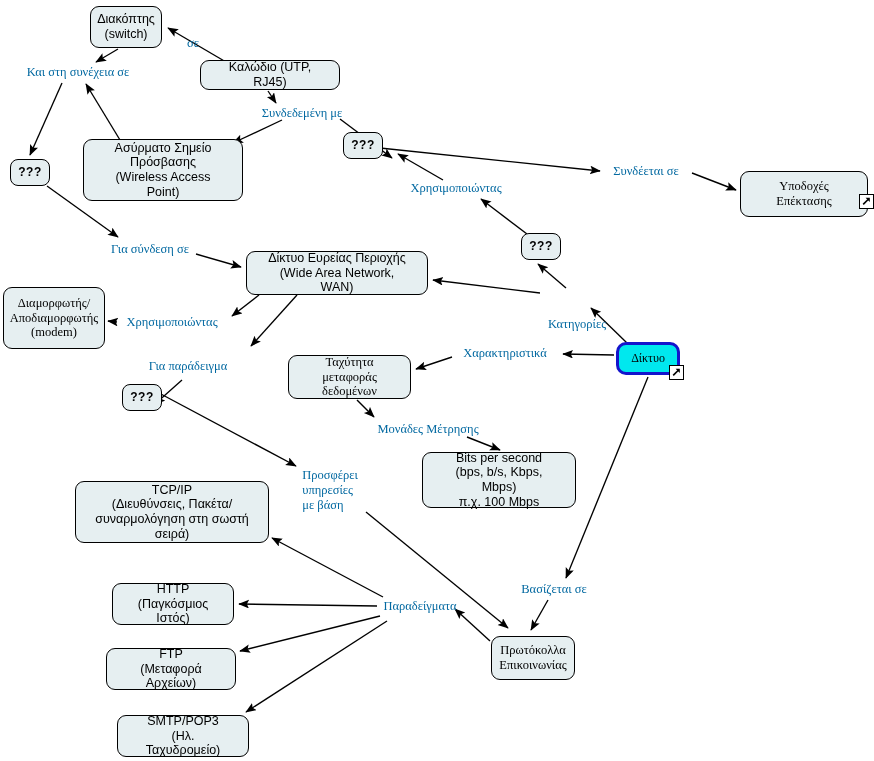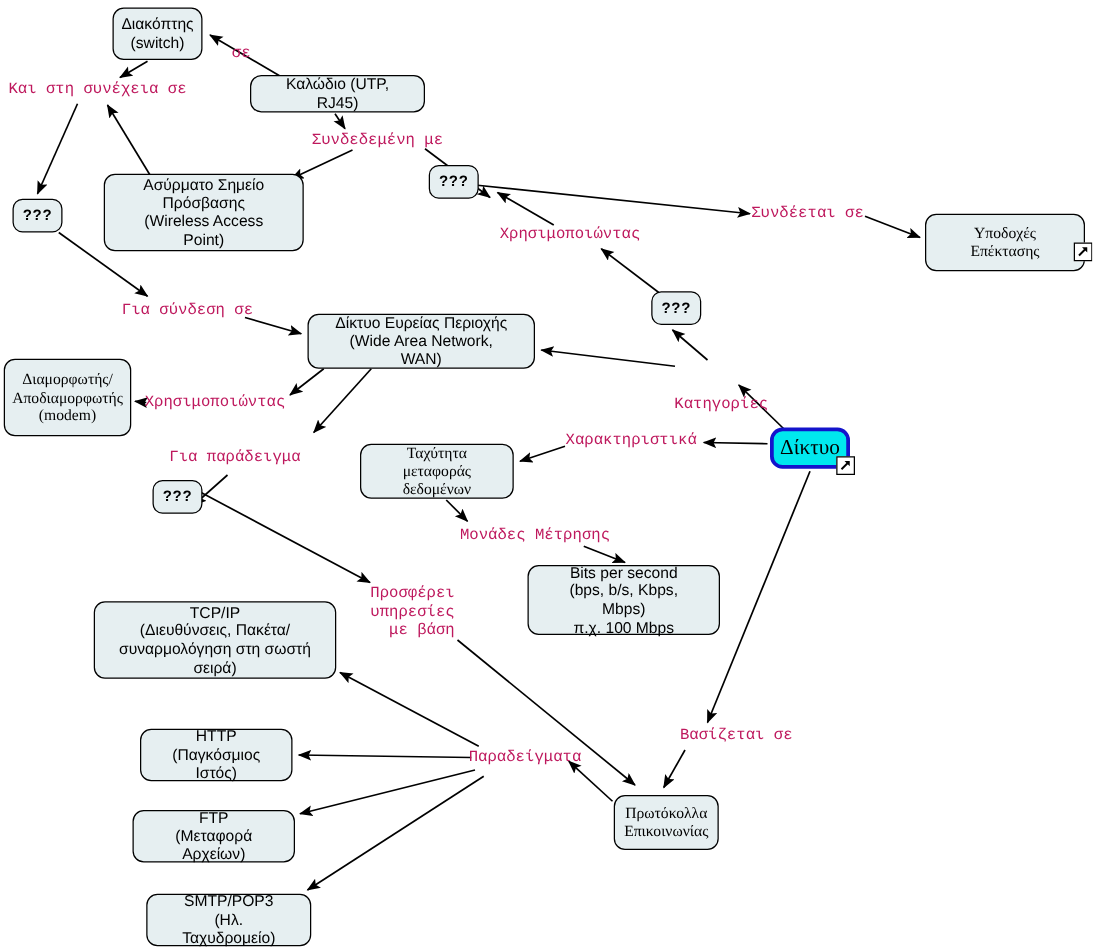--- a/index.html
+++ b/index.html
@@ -38,37 +38,37 @@
     font-family:"Liberation Sans", sans-serif;
     font-weight:bold;
     font-size:12px;
     border-radius:8px;
     letter-spacing:0.5px;
   }
   .node.focus{
     background:#00e8ee;
     border:3px solid #1414cc;
     border-radius:10px;
-    font-size:17px;
+    font-size:12px;
   }
   .badge{
     position:absolute;
     width:15px;height:15px;
     background:#ffffff;
     border:1px solid #000000;
     box-sizing:border-box;
   }
   .badge svg{display:block;}
   .elabel{
     position:absolute;
-    font-family:Liberation Mono, monospace;
+    font-family:Liberation Serif, serif;
     font-size:12.5px;
-    color:#be185d;
+    color:#0369a1;
     white-space:pre-line;
-    text-align:right;
+    text-align:left;
     line-height:1.2;
     transform:translate(-50%,-50%);
   }
 </style>
 </head>
 <body>
 
 <div id="canvas">
 
   <svg class="edges" viewBox="0 0 874 761" xmlns="http://www.w3.org/2000/svg">
@@ -189,21 +189,21 @@
       <div class="elabel" style="left: 456px; top: 188px;">Χρησιμοποιώντας</div>
       <div class="elabel" style="left: 150px; top: 249px;">Για σύνδεση σε</div>
       <div class="elabel" style="left: 577px; top: 296px; margin-top: 28px;">Κατηγορίες</div>
       <div class="elabel" style="left: 172px; top: 322px;">Χρησιμοποιώντας</div>
       <div class="elabel" style="left: 505px; top: 353px;">Χαρακτηριστικά</div>
       <div class="elabel" style="left: 188px; top: 366px;">Για παράδειγμα</div>
       <div class="elabel" style="left: 428px; top: 429px;">Μονάδες Μέτρησης</div>
       <div class="elabel" style="left: 330px; top: 490px;">Προσφέρει
 υπηρεσίες
 με βάση</div>
-      <div class="elabel" style="left: 554px; top: 589px; margin-left: 35px;">Βασίζεται σε</div>
+      <div class="elabel" style="left: 554px; top: 589px;">Βασίζεται σε</div>
       <div class="elabel" style="left: 420px; top: 606px;">Παραδείγματα</div>
     </div>
 
   <div id="badges">
       <div class="badge" style="left: 859px; top: 194px;">
         <svg width="13" height="13" viewBox="0 0 13 13">
           <path d="M3.2,9.4 L8.6,4.0" stroke="#000" stroke-width="1.6"></path>
           <path d="M9.8,2.8 L9.8,7.0 L5.6,2.8 z" fill="#000"></path>
         </svg>
       </div>

